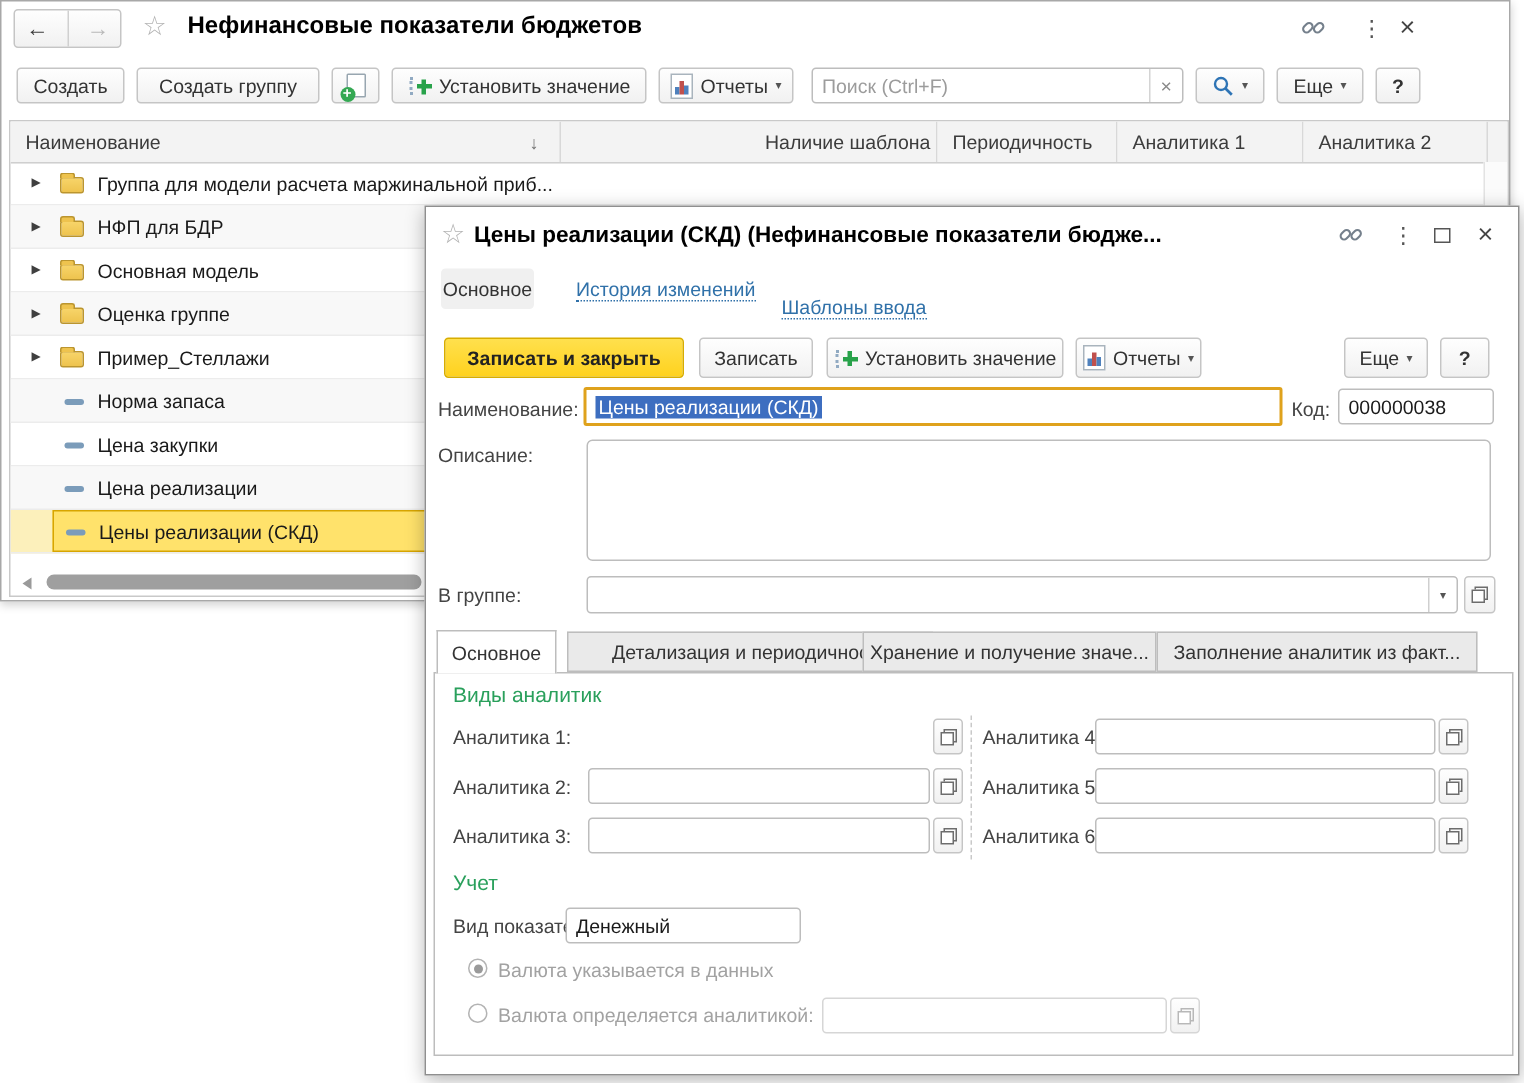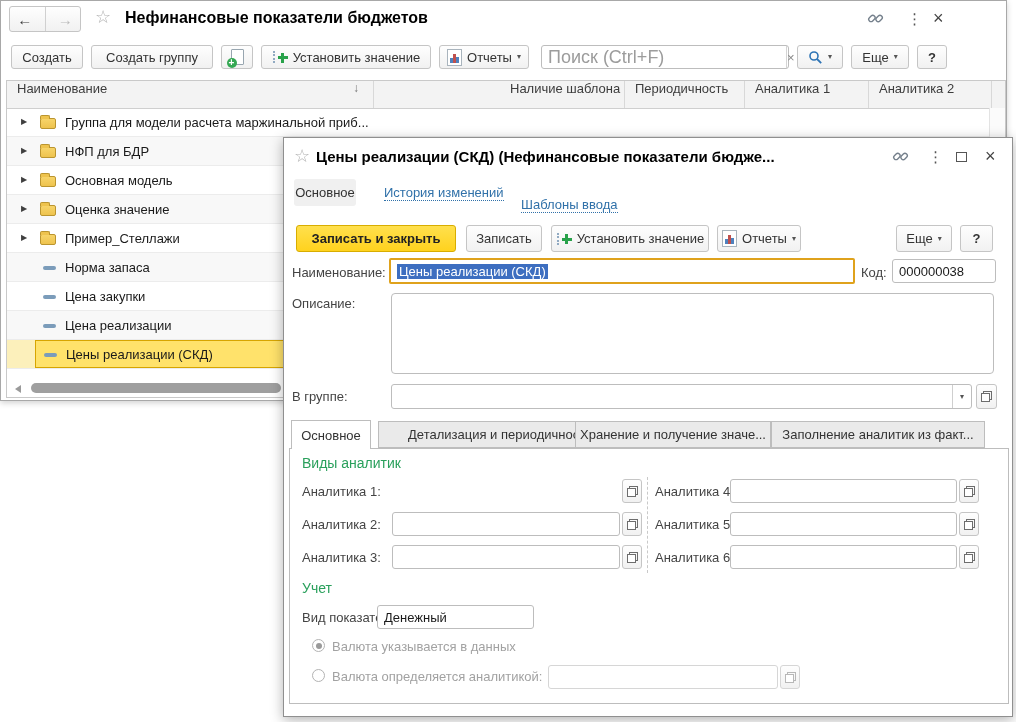--- a/index.html
+++ b/index.html
@@ -28,21 +28,21 @@
   .ticon{position:absolute;color:#4a4a4a;text-align:center;cursor:default}
   .star{color:#b3b3b3;font-size:18px;line-height:1}
   .dots{font-size:15px;color:#555;letter-spacing:0}
   .close{font-size:18px;color:#444}
   .maxbox{width:9px;height:8px;border:1px solid #555;display:inline-block}
   
   .grid{position:absolute;left:5px;top:79px;width:1000px;height:318px;border:1px solid #c9c9c9;
         box-sizing:border-box;background:#fff;overflow:hidden}
   .ghead{position:absolute;left:0;right:0;top:0;height:27px;background:#f3f3f3;border-bottom:1px solid #cfcfcf}
   .gh{position:absolute;top:0;height:27px;box-sizing:border-box;background:#f3f3f3;border-right:1px solid #d8d8d8;
-      display:flex;align-items:flex-start;padding-left:10px;font-size:13px;color:#3c3c3c;overflow:hidden;white-space:nowrap}
+      display:flex;align-items:center;padding-left:10px;font-size:13px;color:#3c3c3c;overflow:hidden;white-space:nowrap}
   .gbody{position:absolute;left:0;right:0;top:27px}
   .trow{height:29px;box-sizing:border-box;border-bottom:1px solid #ececec;position:relative}
   .trow:nth-child(even){background:#f8f8f8}
   .tri{position:absolute;left:14px;top:10px;font-size:8px;color:#3f3f3f;line-height:1}
   .fold{position:absolute;left:33px;top:10px;width:16px;height:11px;background:linear-gradient(#f7d469,#eec34e);
         border:1px solid #bb952f;border-radius:2px;box-sizing:border-box}
   .fold::before{content:"";position:absolute;left:-1px;top:-4px;width:8px;height:3px;background:#eec34e;
         border:1px solid #bb952f;border-bottom:none;border-radius:2px 2px 0 0}
   .dash{position:absolute;left:36px;top:13px;width:13px;height:4px;border-radius:2px;background:#7b9cba}
   .rlabel{position:absolute;left:58px;top:7px;white-space:nowrap;color:#1a1a1a}
@@ -71,21 +71,21 @@
   .tab{position:absolute;box-sizing:border-box;border:1px solid #bdbdbd;background:#eaeaea;display:flex;
        align-items:center;justify-content:center;font-size:13px;color:#333;white-space:nowrap;overflow:hidden}
   .tab.active{background:#fff;border-bottom:none;z-index:3}
   .panel{position:absolute;border:1px solid #bdbdbd;box-sizing:border-box;background:#fff;z-index:2}
   .grn{position:absolute;color:#2aa05c;font-size:14px;white-space:nowrap}
   .radio{position:absolute;width:13px;height:13px;border:1px solid #b3b3b3;border-radius:50%;background:#fff;box-sizing:border-box}
   .radio.on::after{content:"";position:absolute;left:2.5px;top:2.5px;width:6px;height:6px;border-radius:50%;background:#9a9a9a}
   .glbl{color:#a2a2a2;position:absolute;white-space:nowrap}
   .divider-dash{position:absolute;border-left:1px dashed #c9c9c9}
   .searchwrap{position:absolute;box-sizing:border-box;border:1px solid #bdbdbd;border-radius:3px;background:#fff;display:flex}
-  .searchwrap input{flex:1;border:none;outline:none;font-family:"Liberation Sans",sans-serif;font-size:18px;
+  .searchwrap input{flex:1;border:none;outline:none;font-family:"Liberation Sans",sans-serif;font-size:13px;
        padding:0 6px;color:#1a1a1a;background:transparent}
   .searchwrap input::placeholder{color:#9c9c9c}
   .clearzone{width:21px;border-left:1px solid #d4d4d4;display:flex;align-items:center;justify-content:center;color:#8a8a8a;font-size:13px}
   .combo-arrow{position:absolute;right:0;top:0;bottom:0;width:18px;border-left:1px solid #cfcfcf;
        display:flex;align-items:center;justify-content:center}
 </style>
 </head>
 <body>
 
 <div class="win" style="left:0;top:0;width:1007px;height:401px;box-shadow:0 2px 6px rgba(0,0,0,.18)">
@@ -187,21 +187,21 @@
         <span class="rlabel">НФП для БДР</span>
       </div>
       <div class="trow">
         <span class="tri">▶</span>
         <span class="fold"></span>
         <span class="rlabel">Основная модель</span>
       </div>
       <div class="trow">
         <span class="tri">▶</span>
         <span class="fold"></span>
-        <span class="rlabel">Оценка значение</span>
+        <span class="rlabel">Оценка группе</span>
       </div>
       <div class="trow">
         <span class="tri">▶</span>
         <span class="fold"></span>
         <span class="rlabel">Пример_Стеллажи</span>
       </div>
       <div class="trow">
         <span class="dash"></span>
         <span class="rlabel">Норма запаса</span>
       </div>

